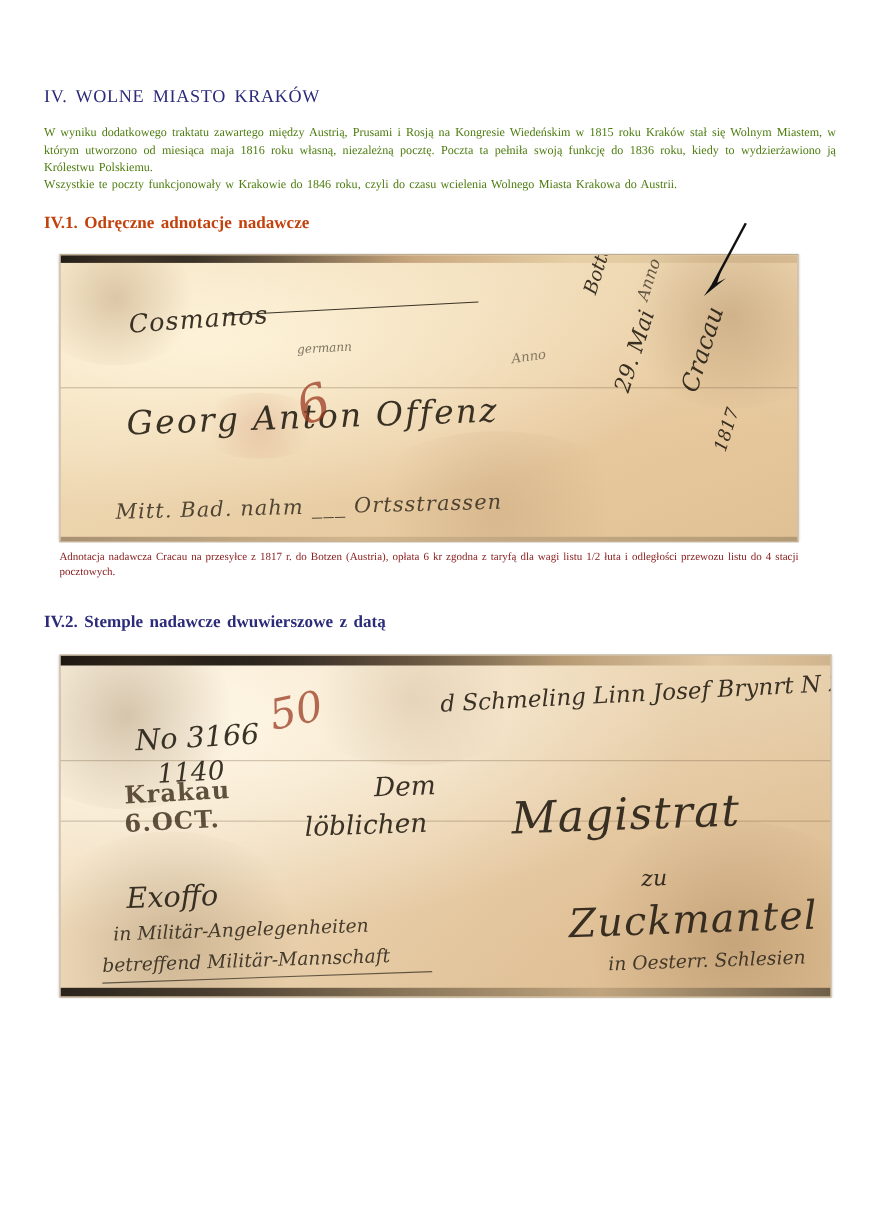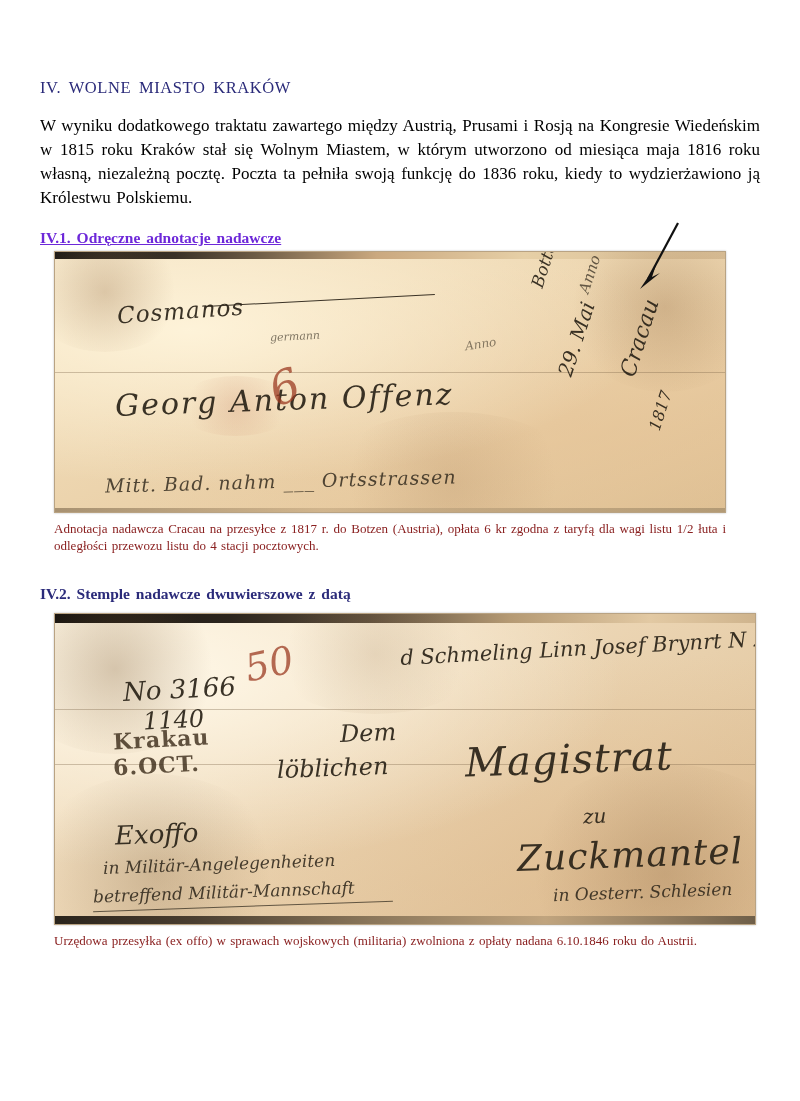--- a/index.html
+++ b/index.html
@@ -24,50 +24,49 @@
   }
   .section-title {
     color: #2b2b7a;
     font-size: 16.5px;
     letter-spacing: 0.6px;
     font-weight: normal;
     margin: 0 0 16px 0;
     word-spacing: 3px;
   }
   .body-text {
-    color: #000000;
-    font-size: 17px;
+    color: #4d7c0f;
+    font-size: 11px;
     line-height: 1.42;
     text-align: justify;
     margin: 0;
     word-spacing: 1.2px;
   }
   .body-text p {
     margin: 0;
   }
   .indent-line {
     display: block;
     padding-left: 70px;
   }
   .sub-title {
-    color: #6d28d9;
+    color: #c2410c;
     font-size: 15.5px;
-    margin: 18px 0 4px 0;
+    margin: 18px 0 19px 0;
     word-spacing: 2px;
-    text-decoration: underline;
   }
   .sub-title-2 {
     color: #2b2b7a;
     font-size: 15.5px;
-    margin: 30px 0 10px 0;
+    margin: 30px 0 20px 0;
     word-spacing: 2px;
   }
   .caption {
     color: #8a2020;
-    font-size: 13px;
+    font-size: 10px;
     line-height: 1.35;
     text-align: justify;
     margin: 7px 0 0 0;
     word-spacing: 1px;
   }
 
   
   .cover-wrap {
     position: relative;
     margin: 0 auto;
@@ -163,20 +162,21 @@
 </style>
 </head>
 <body>
 
 <div class="page">
 
   <h1 class="section-title">IV.  WOLNE MIASTO KRAKÓW</h1>
 
   <div class="body-text">
     <p>W wyniku dodatkowego traktatu zawartego między Austrią, Prusami i Rosją na Kongresie Wiedeńskim w 1815 roku Kraków stał się Wolnym Miastem, w którym utworzono od miesiąca maja 1816 roku własną, niezależną pocztę. Poczta ta pełniła swoją funkcję do 1836 roku, kiedy to wydzierżawiono ją Królestwu Polskiemu.</p>
+    <p>Wszystkie te poczty funkcjonowały w Krakowie do 1846 roku, czyli do czasu wcielenia Wolnego Miasta Krakowa do Austrii.</p>
   </div>
 
   <h2 class="sub-title">IV.1. Odręczne  adnotacje nadawcze</h2>
 
   <div class="cover-wrap">
     <div class="cover1">
 
       <div class="stain" style="left:-30px; top:-20px; width:160px; height:120px; background:radial-gradient(circle, rgba(150,110,70,0.30) 0%, rgba(150,110,70,0) 70%);"></div>
       <div class="stain" style="right:-40px; top:-30px; width:200px; height:170px; background:radial-gradient(circle, rgba(140,100,60,0.28) 0%, rgba(140,100,60,0) 70%);"></div>
       <div class="stain" style="left:40%; bottom:-40px; width:260px; height:140px; background:radial-gradient(circle, rgba(160,120,80,0.20) 0%, rgba(160,120,80,0) 70%);"></div>
@@ -239,15 +239,14 @@
       <div class="ink ink-script" style="left:462px; top:220px; font-size:36px; letter-spacing:1px; transform: rotate(-2deg);">Zuckmantel</div>
       <div class="ink ink-script" style="left:498px; top:268px; font-size:17px; transform: rotate(-2deg); opacity:0.85;">in Oesterr. Schlesien</div>
 
       <div class="ink ink-script" style="left:60px; top:205px; font-size:26px; transform: rotate(-2deg);">Exoffo</div>
       <div class="ink ink-script" style="left:48px; top:240px; font-size:17px; transform: rotate(-2deg); opacity:0.85;">in Militär-Angelegenheiten</div>
       <div class="ink ink-script" style="left:38px; top:268px; font-size:17px; transform: rotate(-2deg); opacity:0.85;">betreffend Militär-Mannschaft</div>
       <div class="ink" style="left:38px; top:292px; width:300px; height:1px; background:#2a2318; transform: rotate(-2deg); opacity:0.7;"></div>
     </div>
   </div>
 
-  <p class="caption" style="width:700px; margin-left:14px;">Urzędowa przesyłka (ex offo) w sprawach wojskowych (militaria) zwolniona z opłaty nadana 6.10.1846 roku do Austrii.</p>
 
 </div>
 
 </body></html>

